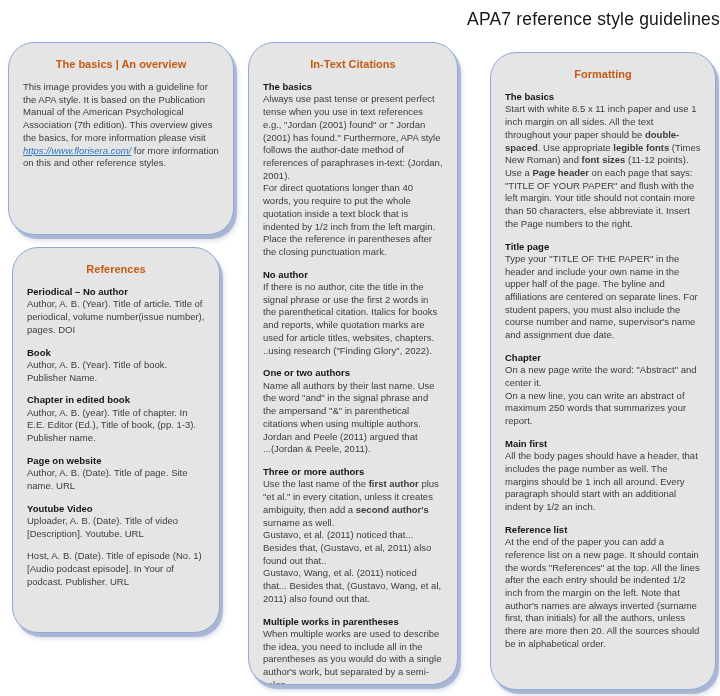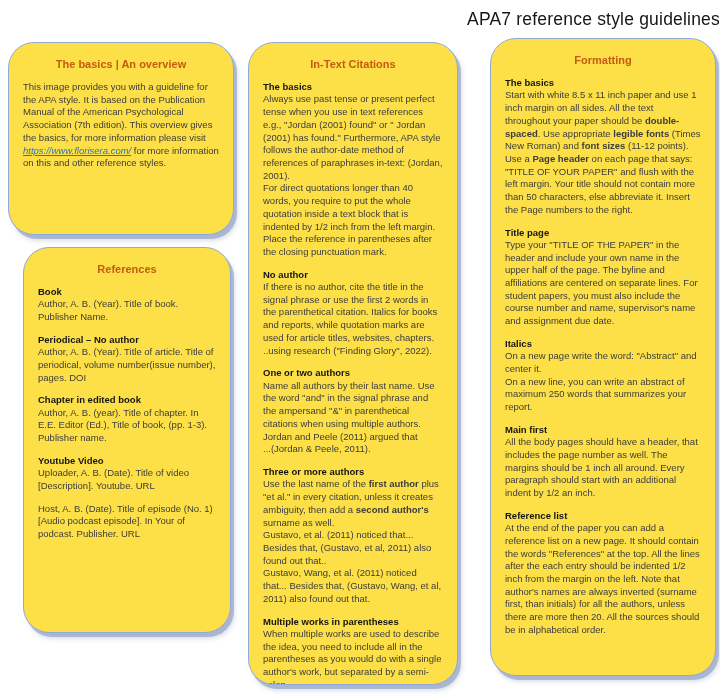--- a/index.html
+++ b/index.html
@@ -1,24 +1,24 @@
 <!DOCTYPE html>
 <html><head>
 <meta charset="utf-8">
 <style>
   html,body{margin:0;padding:0;background:#ffffff;}
   body{width:720px;height:696px;position:relative;font-family:"Liberation Sans",sans-serif;overflow:hidden;}
   .page-title{position:absolute;top:9px;left:0;width:100%;text-align:right;font-size:17.5px;color:#161616;letter-spacing:.2px;}
-  .panel{position:absolute;background:#fde047;border:1.6px solid #8EAADB;border-radius:26px;
+  .panel{position:absolute;background:#e5e5e5;border:1.6px solid #8EAADB;border-radius:26px;
          box-shadow:3px 4px 0 rgba(110,130,178,.45), 4px 6px 4px rgba(110,130,178,.25);
          padding:6px 14px 10px;box-sizing:border-box;overflow:hidden;}
   #panel-overview{left:8px;top:42px;width:226px;height:193px;}
-  #panel-references{left:23px;top:247px;width:208px;height:386px;}
+  #panel-references{left:12px;top:247px;width:208px;height:386px;}
   #panel-intext{left:248px;top:42px;width:210px;height:643px;}
-  #panel-formatting{left:490px;top:38px;width:226px;height:638px;}
+  #panel-formatting{left:490px;top:52px;width:226px;height:638px;}
   .panel-heading{text-align:center;color:#C55A11;font-weight:700;font-size:11px;margin:9px 0 11px;}
   .body-p, .sec p{font-size:9.5px;line-height:1.34;margin:0;color:#3c3c3c;white-space:pre-line;}
   .sec{margin-bottom:10px;}
   .sec h3{font-size:9.5px;line-height:1.3;margin:0;color:#151515;font-weight:700;}
   .r-b{font-weight:700;}
   .r-i{}
   .r-link{color:#2E75B6;font-style:italic;cursor:pointer;}
 </style>
 </head>
 <body>
@@ -26,30 +26,34 @@
 <div class="page-title">APA7 reference style guidelines</div>
 
 <div class="panel" id="panel-overview">
   <div class="panel-heading">The basics | An overview</div>
   <p class="body-p"><span>This image provides you with a guideline for the APA style. It is based on the </span><span class="r-i">Publication Manual of the American Psychological Association (7th edition). This overview gives the basics, for more information please visit </span><a href="#" class="r-link">https://www.florisera.com/</a><span class="r-i"> for more information on this and other reference styles.</span></p>
 </div>
 
 <div class="panel" id="panel-references">
   <div class="panel-heading">References</div>
   <div class="sec">
+    <h3>Periodical – No author</h3>
+    <p><span>Author, A. B. (Year). Title of article. </span><span class="r-i">Title of periodical, volume number</span><span>(issue number), pages. DOI</span></p>
+  </div>
+  <div class="sec">
     <h3>Book</h3>
     <p><span>Author, A. B. (Year). </span><span class="r-i">Title of book</span><span>. Publisher Name.</span></p>
   </div>
   <div class="sec">
-    <h3>Periodical – No author</h3>
-    <p><span>Author, A. B. (Year). Title of article. </span><span class="r-i">Title of periodical, volume number</span><span>(issue number), pages. DOI</span></p>
+    <h3>Chapter in edited book</h3>
+    <p><span>Author, A. B. (year). Title of chapter. In E.E. Editor (Ed.), </span><span class="r-i">Title of book</span><span>, (pp. 1-3). Publisher name.</span></p>
   </div>
   <div class="sec">
-    <h3>Chapter in edited book</h3>
-    <p><span>Author, A. B. (year). Title of chapter. In E.E. Editor (Ed.), </span><span class="r-i">Title of book</span><span>, (pp. 1-3). Publisher name.</span></p>
+    <h3>Page on website</h3>
+    <p><span>Author, A. B. (Date). </span><span class="r-i">Title of page</span><span>. Site name. URL</span></p>
   </div>
   <div class="sec">
     <h3>Youtube Video</h3>
     <p><span>Uploader, A. B. (Date). Title of video [Description]. Youtube. URL</span></p>
   </div>
   <div class="sec">
     <p><span>Host, A. B. (Date). Title of episode (No. 1) [Audio podcast episode]. In </span><span class="r-i">Your of podcast</span><span>. Publisher. URL</span></p>
   </div>
 </div>
 
@@ -88,21 +92,21 @@
   <div class="panel-heading">Formatting</div>
   <div class="sec">
     <h3>The basics</h3>
     <p><span>Start with white 8.5 x 11 inch paper and use 1 inch margin on all sides. All the text throughout your paper should be </span><span class="r-b">double-spaced</span><span>. Use appropriate </span><span class="r-b">legible fonts</span><span> (Times New Roman) and </span><span class="r-b">font sizes</span><span> (11-12 points). Use a </span><span class="r-b">Page header</span><span> on each page that says: "TITLE OF YOUR PAPER" and flush with the left margin. Your title should not contain more than 50 characters, else abbreviate it. Insert the Page numbers to the right.</span></p>
   </div>
   <div class="sec">
     <h3>Title page</h3>
     <p><span>Type your "TITLE OF THE PAPER" in the header and include your own name in the upper half of the page. The byline and affiliations are centered on separate lines. For student papers, you must also include the course number and name, supervisor's name and assignment due date.</span></p>
   </div>
   <div class="sec">
-    <h3>Italics</h3>
+    <h3>Chapter</h3>
     <p><span>On a new page write the word: "Abstract" and center it.
 On a new line, you can write an abstract of maximum 250 words that summarizes your report.</span></p>
   </div>
   <div class="sec">
     <h3>Main first</h3>
     <p><span>All the body pages should have a header, that includes the page number as well. The margins should be 1 inch all around. Every paragraph should start with an additional indent by 1/2 an inch.</span></p>
   </div>
   <div class="sec">
     <h3>Reference list</h3>
     <p><span>At the end of the paper you can add a reference list on a new page. It should contain the words "References" at the top. All the lines after the each entry should be indented 1/2 inch from the margin on the left. Note that author's names are always inverted (surname first, than initials) for all the authors, unless there are more then 20. All the sources should be in alphabetical order.</span></p>

